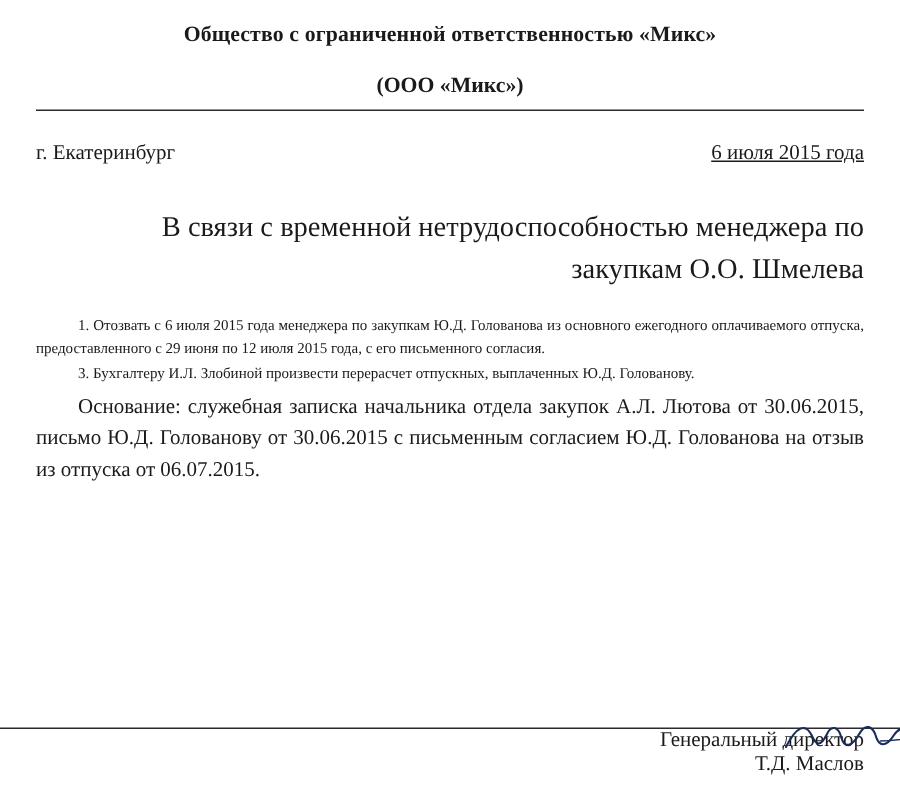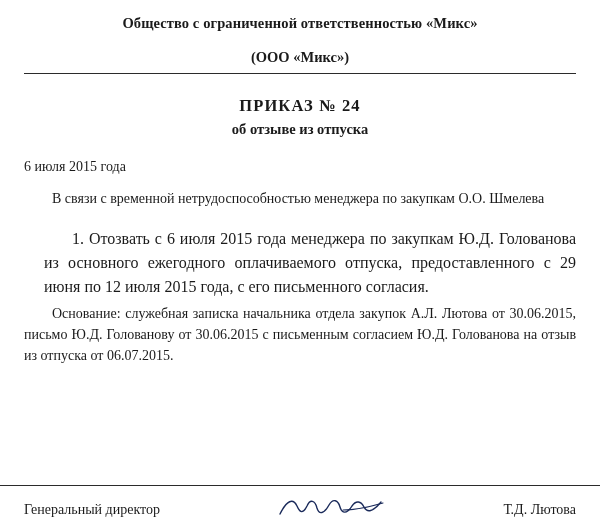--- a/index.html
+++ b/index.html
@@ -60,42 +60,43 @@
     justify-content: space-between;
     align-items: baseline;
     margin-top: 21px;
     font-size: 14px;
   }
   .meta-city {
     text-align: left;
   }
   .meta-date {
     text-align: right;
+    text-decoration: underline;
   }
   .preamble {
-    margin-top: 14px;
-    font-size: 14px;
+    margin-top: 27px;
+    font-size: 19px;
     text-indent: 28px;
     line-height: 1.45;
+    text-align: right;
   }
   .order-word {
     margin-top: 23px;
     font-size: 14px;
     letter-spacing: 0.6px;
   }
   .items {
     margin-top: 17px;
   }
   .item {
-    font-size: 16px;
+    font-size: 10px;
     line-height: 1.5;
     text-align: justify;
     text-indent: 28px;
     margin-bottom: 2px;
-    margin-left: 20px;
   }
   .basis {
     margin-top: 4px;
     font-size: 14px;
     line-height: 1.5;
     text-align: justify;
     text-indent: 28px;
   }
   .signature-rule {
     border: 0;
@@ -108,20 +109,21 @@
   }
   .sign-row {
     position: absolute;
     left: 24px;
     right: 24px;
     bottom: 14px;
     display: flex;
     justify-content: space-between;
     align-items: flex-end;
     font-size: 14px;
+    flex-direction: column;
   }
   .sign-left { white-space: nowrap; }
   .sign-right { white-space: nowrap; }
   .sign-mark {
     position: relative;
     flex: 1;
     text-align: center;
     height: 26px;
   }
   .sign-mark svg {
@@ -136,44 +138,42 @@
 
 <div class="page">
 
   <div class="org-block">
     <div class="org-line-1">Общество с ограниченной ответственностью «Микс»</div>
     <div class="org-line-2">(ООО «Микс»)</div>
   </div>
 
   <hr class="rule">
 
-  <div class="title-block">
-    <div class="doc-title">ПРИКАЗ № 24</div>
-    <div class="doc-subtitle">об отзыве из отпуска</div>
-  </div>
 
   <div class="meta-row">
+    <div class="meta-city">г. Екатеринбург</div>
     <div class="meta-date">6 июля 2015 года</div>
   </div>
 
   <div class="preamble">В связи с временной нетрудоспособностью менеджера по закупкам О.О. Шмелева</div>
 
 
   <div class="items">
     <div class="item">1. Отозвать с 6 июля 2015 года менеджера по закупкам Ю.Д. Голованова из основного ежегодного оплачиваемого отпуска, предоставленного с 29 июня по 12 июля 2015 года, с его письменного согласия.</div>
+    <div class="item">3. Бухгалтеру И.Л. Злобиной произвести перерасчет отпускных, выплаченных Ю.Д. Голованову.</div>
   </div>
 
   <div class="basis">Основание: служебная записка начальника отдела закупок А.Л. Лютова от 30.06.2015, письмо Ю.Д. Голованову от 30.06.2015 с письменным согласием Ю.Д. Голованова на отзыв из отпуска от 06.07.2015.</div>
 
   <hr class="signature-rule">
 
   <div class="sign-row">
     <div class="sign-left">Генеральный директор</div>
     <div class="sign-mark">
       <svg width="110" height="26" viewBox="0 0 110 26" aria-hidden="true">
         <path d="M3 20 C10 6, 16 4, 20 12 C23 19, 26 20, 30 12 C33 5, 38 6, 40 14 C42 21, 47 20, 52 11 C56 4, 61 6, 63 13 C65 20, 70 20, 75 12 C79 6, 84 7, 87 13 C90 19, 96 18, 104 8" fill="none" stroke="#1a2a5a" stroke-width="1.4" stroke-linecap="round"></path>
         <path d="M66 16 C78 16, 92 13, 106 9" fill="none" stroke="#1a2a5a" stroke-width="1.1" stroke-linecap="round"></path>
       </svg>
     </div>
-    <div class="sign-right">Т.Д. Лютова</div>
+    <div class="sign-right">Т.Д. Маслов</div>
   </div>
 
 </div>
 
 </body></html>

